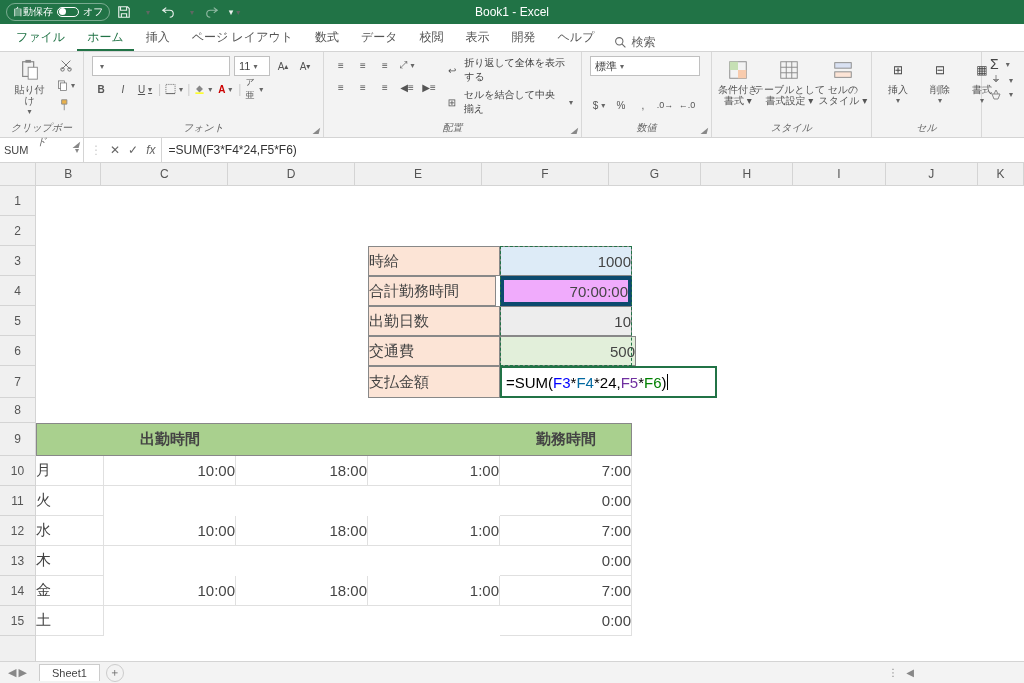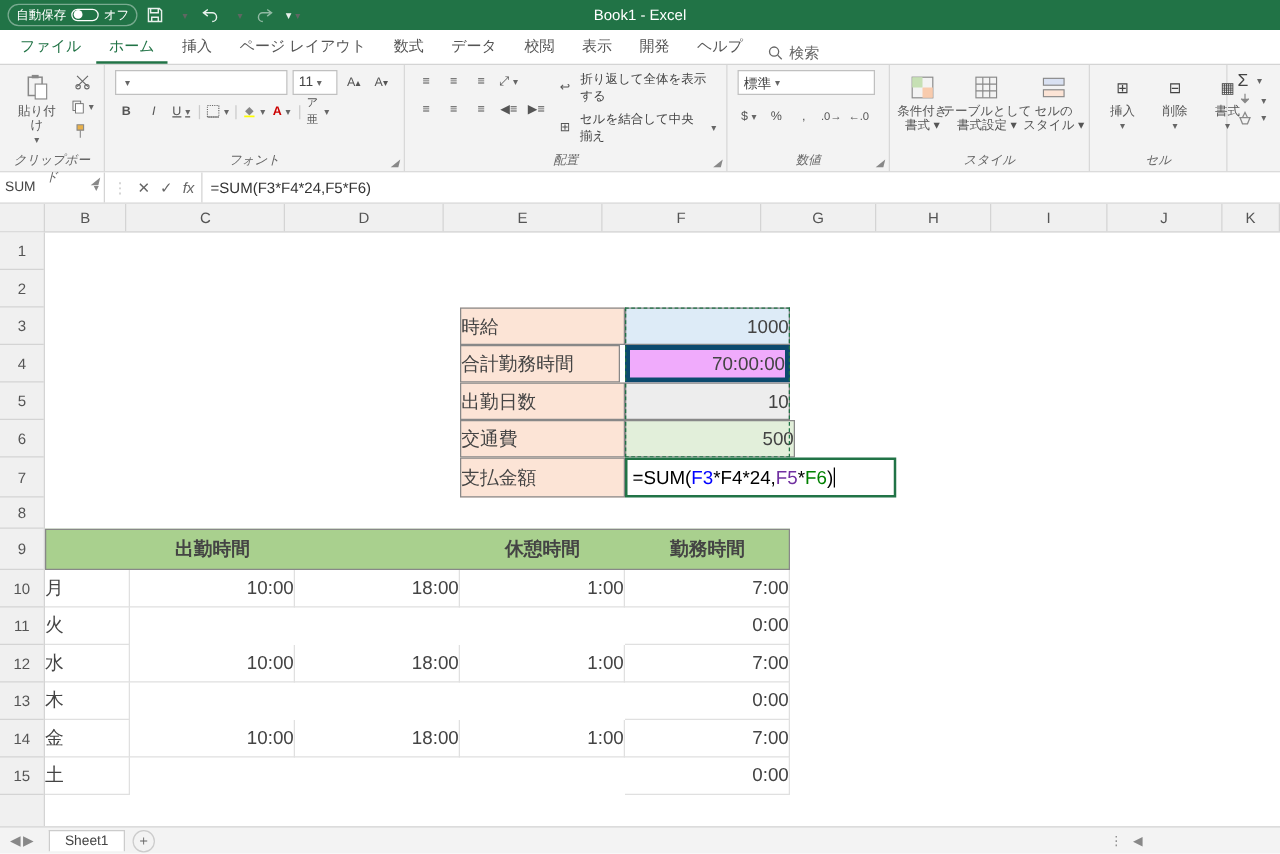--- a/index.html
+++ b/index.html
@@ -58,21 +58,21 @@
 .label-cell { background:#fce4d6; border:1px solid #888; }
 .val-f3 { background:#ddebf7; border:1px solid #888; }
 .val-f4 { background:#f0abfc; border:4px solid #0c4a6e; }
 .val-f5 { background:#ededed; border:1px solid #888; }
 .val-f6 { background:#e2efda; border:1px solid #888; }
 .header-row { background:#a9d08e; font-weight:bold; border:1px solid #888; }
 .marquee { position:absolute; border:1.5px dashed #217346; pointer-events:none; }
 .edit-cell { position:absolute; border:2px solid #217346; background:#fff; font-size:15px; display:flex; align-items:center; padding:0 4px; font-family: "Segoe UI", sans-serif; }
 .edit-cell .tok-fn { color:#000; }
 .edit-cell .tok-b { color:#00f; }
-.edit-cell .tok-r { color:#000000;text-align:right; }
+.edit-cell .tok-r { color:#0369a1;text-align:right; }
 .edit-cell .tok-p { color:#7030a0; }
 .edit-cell .tok-g { color:#008000; }
 .edit-cell .caret { border-right:1px solid #000; height:16px; }
 
 
 .sheet-tabs { height:22px; border-top:1px solid #d4d4d4; background:#f3f3f3; display:flex; align-items:center; font-size:11px; position:relative; }
 .sheet-nav { display:flex; gap:2px; padding:0 8px; color:#888; }
 .sheet-tab { background:#fff; border:1px solid #ccc; border-bottom:none; padding:2px 12px; margin-left:4px; }
 .sheet-add { width:18px; height:18px; border:1px solid #ccc; border-radius:50%; display:flex; align-items:center; justify-content:center; margin-left:6px; color:#666; font-size:11px; }
 .hscroll-hint { position:absolute; right:110px; display:flex; align-items:center; gap:6px; color:#888; font-size:10px; }
@@ -234,21 +234,21 @@
         <div class="toolrow drop">
             <span class="sq plain">⊞</span>
             <span style="font-size:10px">セルを結合して中央揃え</span>
           </div>
       </div>
     </div>
     <div class="group-label"><span>配置</span><span class="launcher">◢</span></div>
   </div>
 
   <div class="group" style="width:130px">
-    <div class="group-body" style="flex-direction:column;gap:8px;width:100%">
+    <div class="group-body" style="flex-direction:column;gap:20px;width:100%">
       <div class="fake-combo drop" style="width:110px">
           <span>標準</span>
         </div>
       <div class="toolrow">
         <div class="sq plain drop">$</div>
         <div class="sq plain">%</div>
         <div class="sq plain">,</div>
         <div class="sq plain" style="font-size:9px">.0→</div>
         <div class="sq plain" style="font-size:9px">←.0</div>
       </div>
@@ -398,21 +398,20 @@
         <span class="tok-r">F4</span>
         <span class="tok-fn">*24,</span>
         <span class="tok-p">F5</span>
         <span class="tok-fn">*</span>
         <span class="tok-g">F6</span>
         <span class="tok-fn">)</span>
         <span class="caret"></span>
       </div>
       <div class="cell header-row" style="left: 0px; top: 237px; width: 596px; height: 33px;"></div>
       <div class="cell header-row c" style="left: 68px; top: 237px; width: 132px; height: 33px; border: none; background: transparent; font-weight: bold;">出勤時間</div>
-      <div class="cell header-row c" style="left: 332px; top: 237px; width: 132px; height: 33px; border: none; background: transparent; font-weight: bold;">休憩時間</div>
       <div class="cell header-row c" style="left: 464px; top: 237px; width: 132px; height: 33px; border: none; background: transparent; font-weight: bold;">勤務時間</div>
       <div class="cell" style="left: 0px; top: 270px; width: 68px; height: 30px;">月</div>
       <div class="cell" style="left: 0px; top: 300px; width: 68px; height: 30px;">火</div>
       <div class="cell" style="left: 0px; top: 330px; width: 68px; height: 30px;">水</div>
       <div class="cell" style="left: 0px; top: 360px; width: 68px; height: 30px;">木</div>
       <div class="cell" style="left: 0px; top: 390px; width: 68px; height: 30px;">金</div>
       <div class="cell" style="left: 0px; top: 420px; width: 68px; height: 30px;">土</div>
       <div class="cell r" style="left: 68px; top: 270px; width: 132px; height: 30px;">10:00</div>
       <div class="cell r" style="left: 200px; top: 270px; width: 132px; height: 30px;">18:00</div>
       <div class="cell r" style="left: 332px; top: 270px; width: 132px; height: 30px;">1:00</div>

